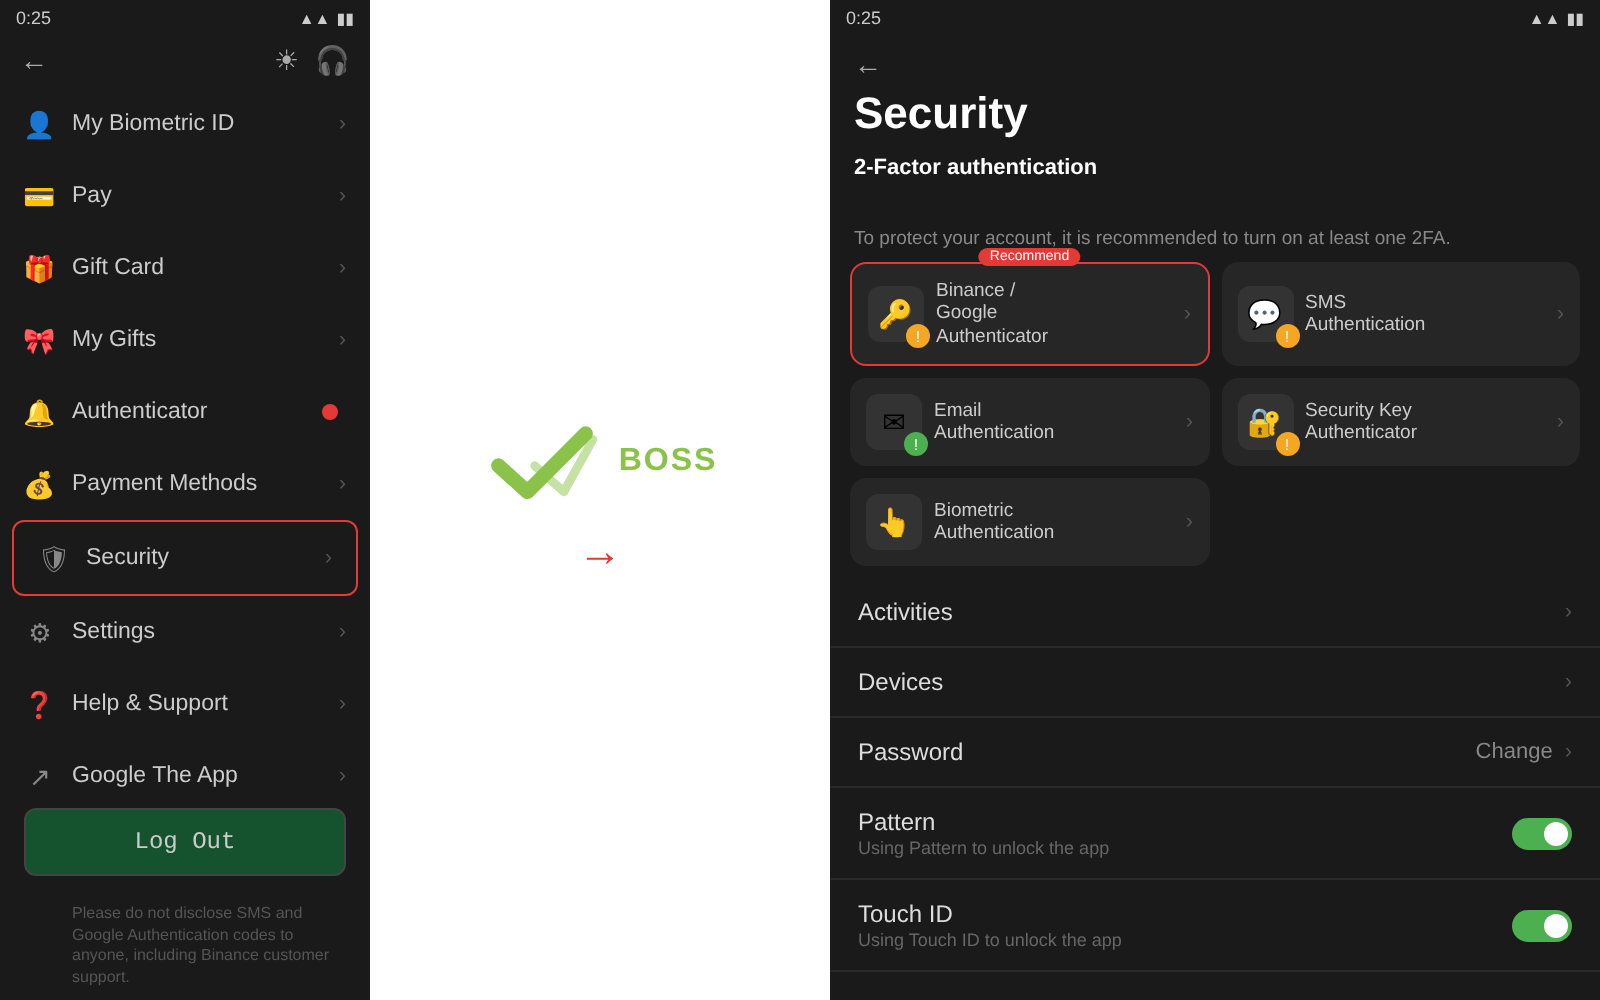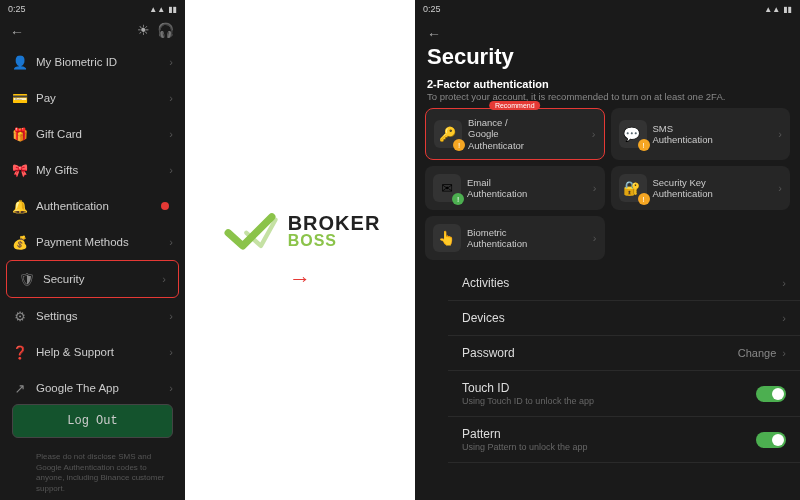--- a/index.html
+++ b/index.html
@@ -202,20 +202,21 @@
       font-size: 11px;
       font-weight: 600;
       color: #fff;
       padding: 4px 12px 1px;
     }
 
     .section-desc {
       font-size: 9.5px;
       color: #888;
       padding: 0 12px 6px;
+      margin-top: 23px;
     }
 
     .auth-grid {
       display: grid;
       grid-template-columns: 1fr 1fr;
       gap: 6px;
       padding: 0 10px 6px;
     }
 
     .auth-card {
@@ -292,21 +293,20 @@
       flex: 1;
       overflow-y: auto;
     }
 
     .section-row {
       display: flex;
       align-items: center;
       justify-content: space-between;
       padding: 10px 14px;
       border-bottom: 1px solid #2a2a2a;
-      margin-left: 33px;
     }
 
     .section-row-label {
       font-size: 12px;
       color: #ddd;
     }
 
     .section-row-right {
       display: flex;
       align-items: center;
@@ -402,21 +402,21 @@
           <span class="menu-icon">🎀</span>
           <span class="menu-label">My Gifts</span>
         </div>
         <div style="display: flex; align-items: center; gap: 4px;">
           <span class="menu-chevron">›</span>
         </div>
       </div>
       <div class="menu-item">
         <div class="menu-item-left">
           <span class="menu-icon">🔔</span>
-          <span class="menu-label">Authentication</span>
+          <span class="menu-label">Authenticator</span>
         </div>
         <div style="display: flex; align-items: center; gap: 4px;">
           <div class="notification-dot"></div>
         </div>
       </div>
       <div class="menu-item">
         <div class="menu-item-left">
           <span class="menu-icon">💰</span>
           <span class="menu-label">Payment Methods</span>
         </div>
@@ -470,21 +470,20 @@
 </div>
 
 <div class="center-section">
   <div class="logo-row">
     <svg class="logo-bird" viewBox="0 0 80 55" xmlns="http://www.w3.org/2000/svg">
 
       <path d="M10 30 L30 48 L70 8" stroke="#8bc34a" stroke-width="10" fill="none" stroke-linecap="round" stroke-linejoin="round"></path>
       <path d="M35 30 L55 48 L75 12" stroke="#8bc34a" stroke-width="6" fill="none" stroke-linecap="round" stroke-linejoin="round" opacity="0.5"></path>
     </svg>
     <div class="logo-text">
-      <span class="broker-text">BROKER</span>
       <span class="boss-text">BOSS</span>
     </div>
   </div>
   <div class="arrow-right">→</div>
 </div>
 
 <div class="phone-right">
   <div class="status-bar">
     <span>0:25</span>
     <div class="status-bar-right">
@@ -522,21 +521,21 @@
       <div class="auth-card">
         <div class="auth-card-left">
           <div class="auth-icon-wrap">✉<div class="status-badge success">!</div></div>
           <span class="auth-name">Email Authentication</span>
         </div>
         <span class="auth-chevron">›</span>
       </div>
       <div class="auth-card">
         <div class="auth-card-left">
           <div class="auth-icon-wrap">🔐<div class="status-badge warning">!</div></div>
-          <span class="auth-name">Security Key Authentication</span>
+          <span class="auth-name">Security Key Authenticator</span>
         </div>
         <span class="auth-chevron">›</span>
       </div>
       <div class="auth-card" style="grid-column: 1 / 2;">
         <div class="auth-card-left">
           <div class="auth-icon-wrap">👆</div>
           <span class="auth-name">Biometric Authentication</span>
         </div>
         <span class="auth-chevron">›</span>
       </div>
@@ -564,33 +563,33 @@
         <div>
           <div class="section-row-label">Password</div>
         </div>
         <div class="section-row-right">
           <span class="change-link">Change</span>
           <span>›</span>
         </div>
       </div>
       <div class="section-row">
         <div>
-          <div class="section-row-label">Touch ID</div>
-          <div class="section-row-sub">Using Touch ID to unlock the app</div>
+          <div class="section-row-label">Pattern</div>
+          <div class="section-row-sub">Using Pattern to unlock the app</div>
         </div>
         <div class="section-row-right">
           <div class="toggle">
             <div class="toggle-knob"></div>
           </div>
         </div>
       </div>
       <div class="section-row">
         <div>
-          <div class="section-row-label">Pattern</div>
-          <div class="section-row-sub">Using Pattern to unlock the app</div>
+          <div class="section-row-label">Touch ID</div>
+          <div class="section-row-sub">Using Touch ID to unlock the app</div>
         </div>
         <div class="section-row-right">
           <div class="toggle">
             <div class="toggle-knob"></div>
           </div>
         </div>
       </div>
     </div>
 </div>
 

